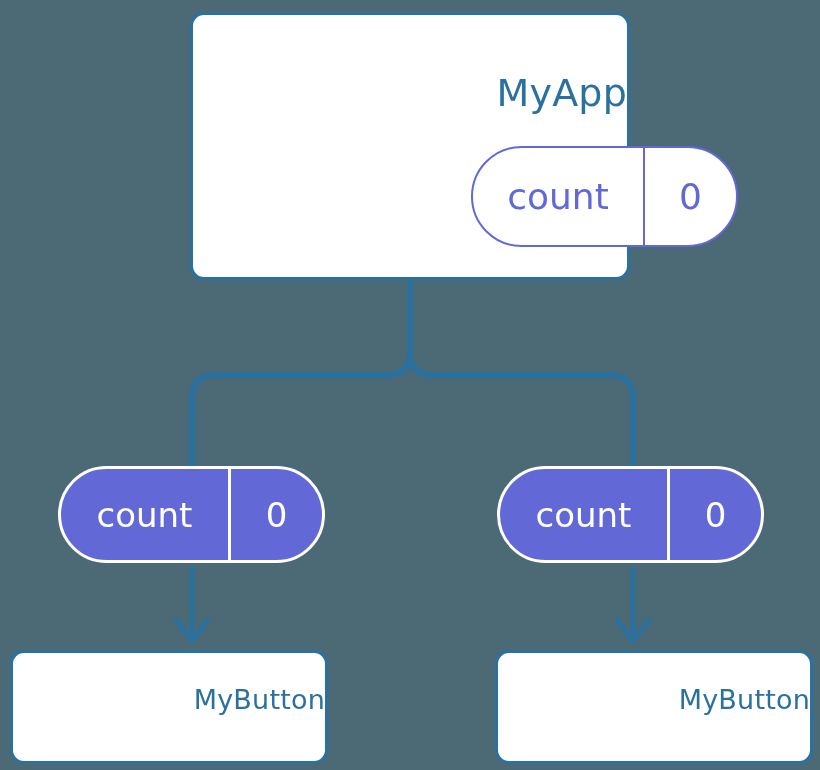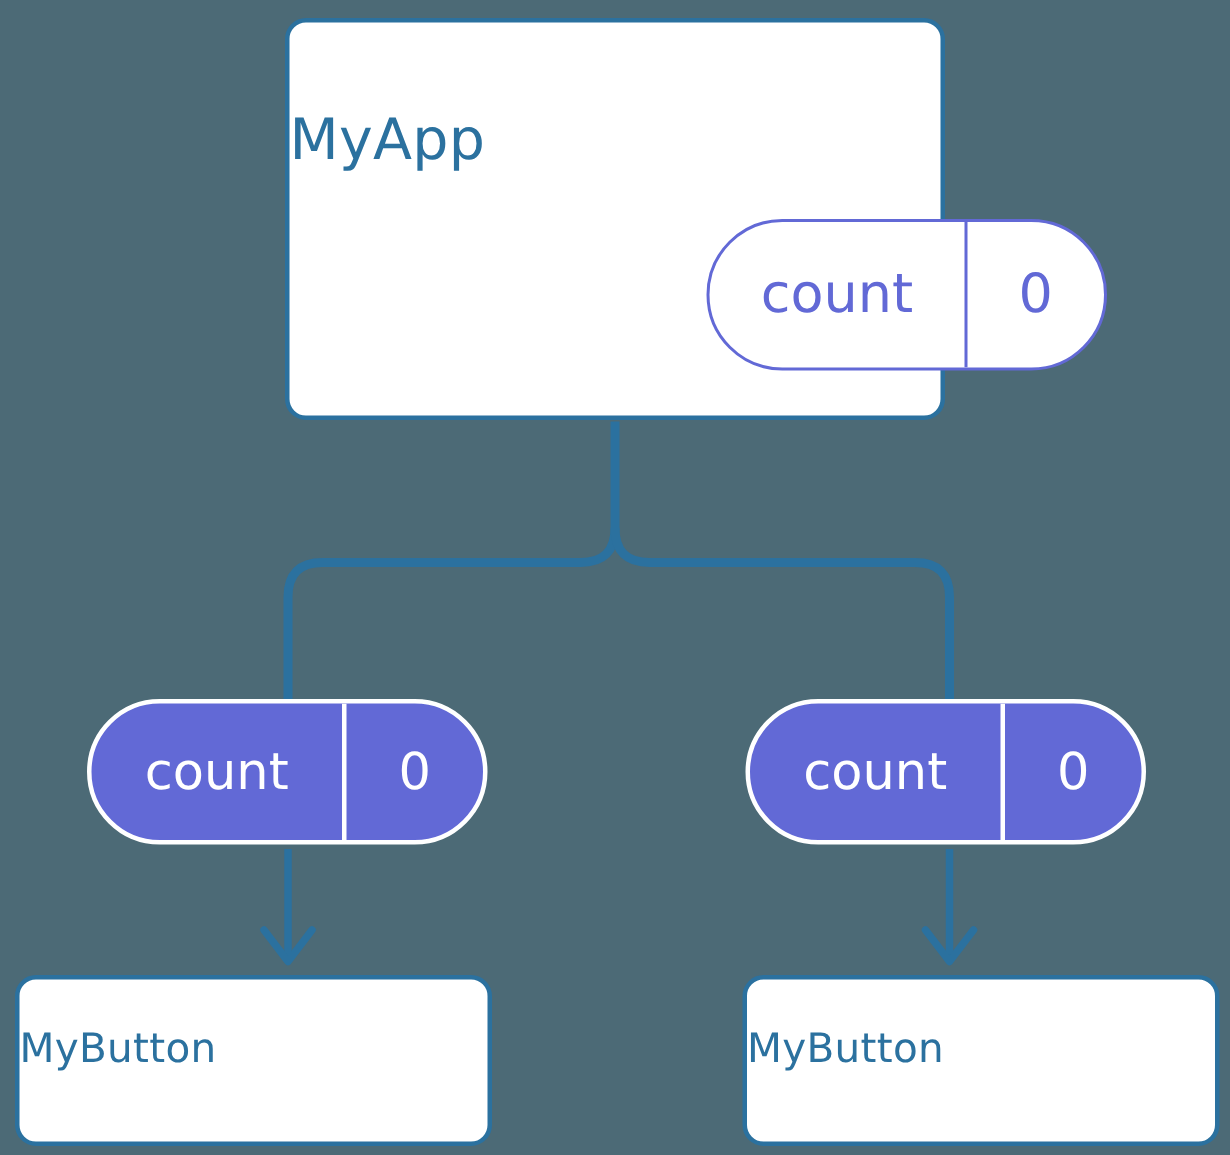--- a/index.html
+++ b/index.html
@@ -32,21 +32,21 @@
     position: absolute;
     background: #ffffff;
     border: 3px solid #2b719f;
     border-radius: 14px;
     box-sizing: border-box;
   }
   .comp-title {
     position: absolute;
     left: 0;
     right: 0;
-    text-align: left;
+    text-align: right;
     color: #2b719f;
     font-family: "DejaVu Sans", sans-serif;
     font-weight: 400;
     letter-spacing: 0.2px;
   }
 
   #box-myapp {
     left: 190px;
     top: 12px;
     width: 440px;

